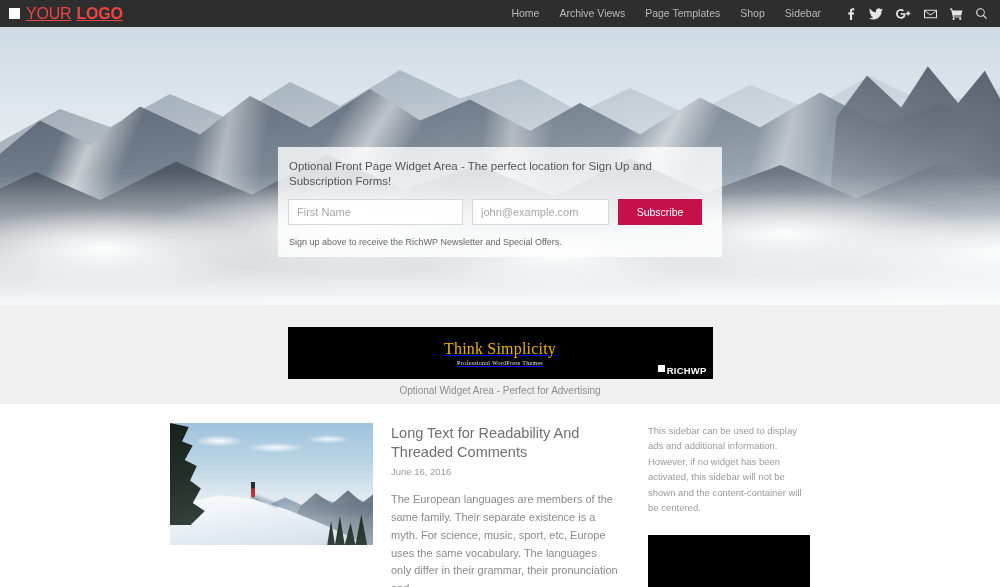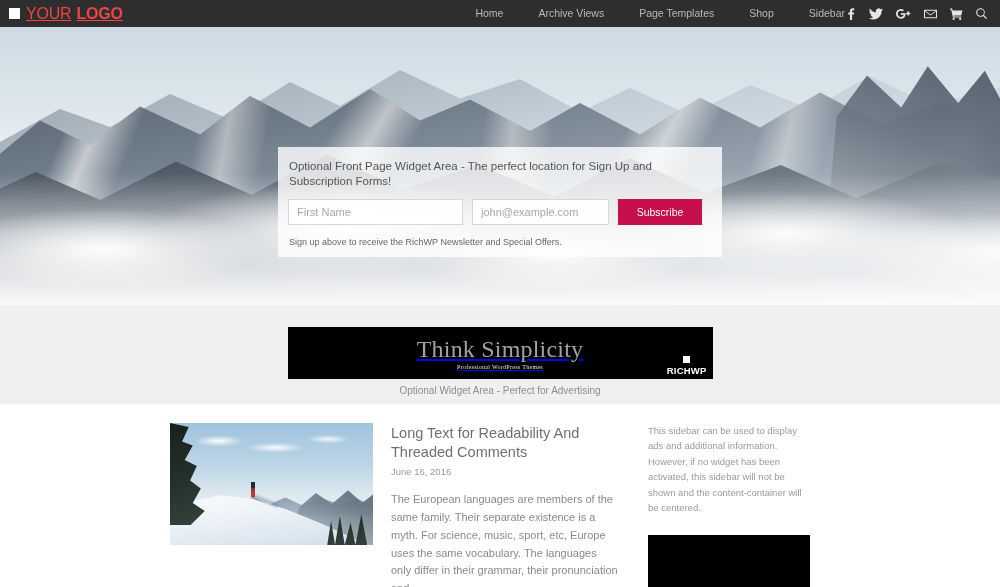--- a/index.html
+++ b/index.html
@@ -31,21 +31,21 @@
   .logo-mark {
     width: 11px; height: 11px;
     background: #ffffff;
     display: inline-block;
     margin-right: 1px;
   }
   .logo-light { font-weight: 400; }
   .logo-bold { font-weight: 700; }
 
   .header-right { display: flex; align-items: center; }
-  .nav { display: flex; align-items: flex-end; gap: 35px; }
+  .nav { display: flex; align-items: flex-end; gap: 20px; margin-right: 24px; }
   .nav-item {
     color: #b9b9b9;
     font-size: 10.5px;
     text-decoration: none;
     white-space: nowrap;
     line-height: 1;
   }
 
   .social { display: flex; align-items: center; gap: 13px; }
   .social-icon {
@@ -182,42 +182,41 @@
     height: 52px;
     margin: 0 auto;
     background: #000000;
     position: relative;
     display: flex;
     flex-direction: column;
     align-items: center;
     justify-content: center;
   }
   .ad-title {
-    color: #a3a3a3;
+    color: #eab308;
     font-family: "Liberation Serif", serif;
-    font-size: 24px;
+    font-size: 16px;
     line-height: 1;
     letter-spacing: .2px;
   }
   .ad-sub {
     color: #e4e4e4;
     font-family: "Liberation Serif", serif;
     font-size: 6px;
     margin-top: 3px;
     letter-spacing: .3px;
   }
   .ad-brand {
     position: absolute;
     right: 6px; bottom: 3px;
-    display: flex; align-items: center; gap: 2px;
+    display: flex; gap: 2px;
     color: #ffffff;
     font-size: 9.5px;
     font-weight: 700;
     letter-spacing: .2px;
-    flex-direction: column;
   }
   .ad-brand-mark {
     width: 7px; height: 7px; background: #ffffff; display: inline-block;
   }
   .ad-caption {
     margin-top: 6px;
     color: #8c8c8c;
     font-size: 10px;
   }
 

